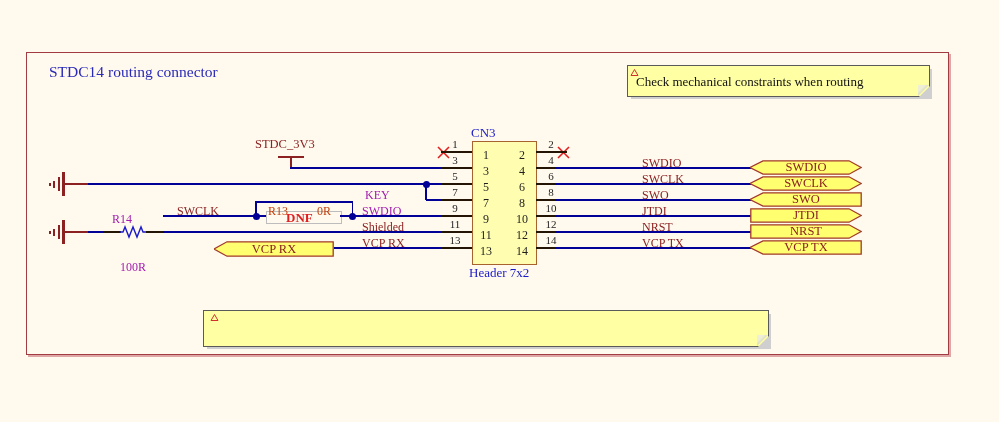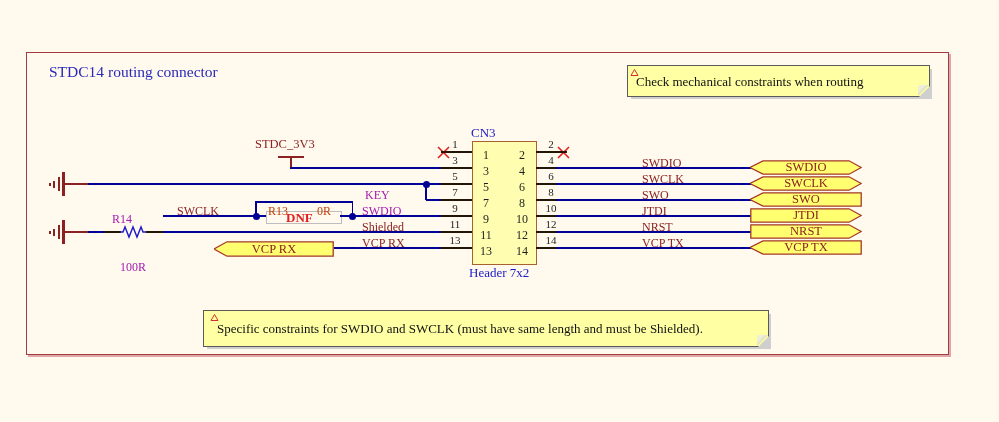--- a/index.html
+++ b/index.html
@@ -71,21 +71,20 @@
     </svg>
     <div class="note-text" style="left:8px;top:8px;">Check mechanical constraints when routing</div>
     <div class="fold"></div>
   </div>
 
   <div class="note-shadow" style="left:207px;top:314px;width:564px;height:35px;"></div>
   <div class="note" style="left:203px;top:310px;width:564px;height:35px;">
     <svg class="tri" style="left:6px;top:2px;" width="10" height="9">
       <polygon points="4.5,1.5 8,7.5 1,7.5" fill="none" stroke="#D03030" stroke-width="1"></polygon>
     </svg>
-    <div class="note-text" style="left:13px;top:10px;">Specific constraints for SWDIO and SWCLK (must have same length and must be Shielded).</div>
     <div class="fold"></div>
   </div>
 
   <div id="cn3-label">CN3</div>
   <div id="connector-body"></div>
   <div id="header-label">Header 7x2</div>
 
   <div class="small-label maroon" style="left:255px;top:137px;font-size:12.5px;">STDC_3V3</div>
   <div class="maroon-bar" style="left:278px;top:156px;width:26px;height:2px;"></div>
   <div class="maroon-bar" style="left:289.5px;top:157px;width:2px;height:11px;"></div>

